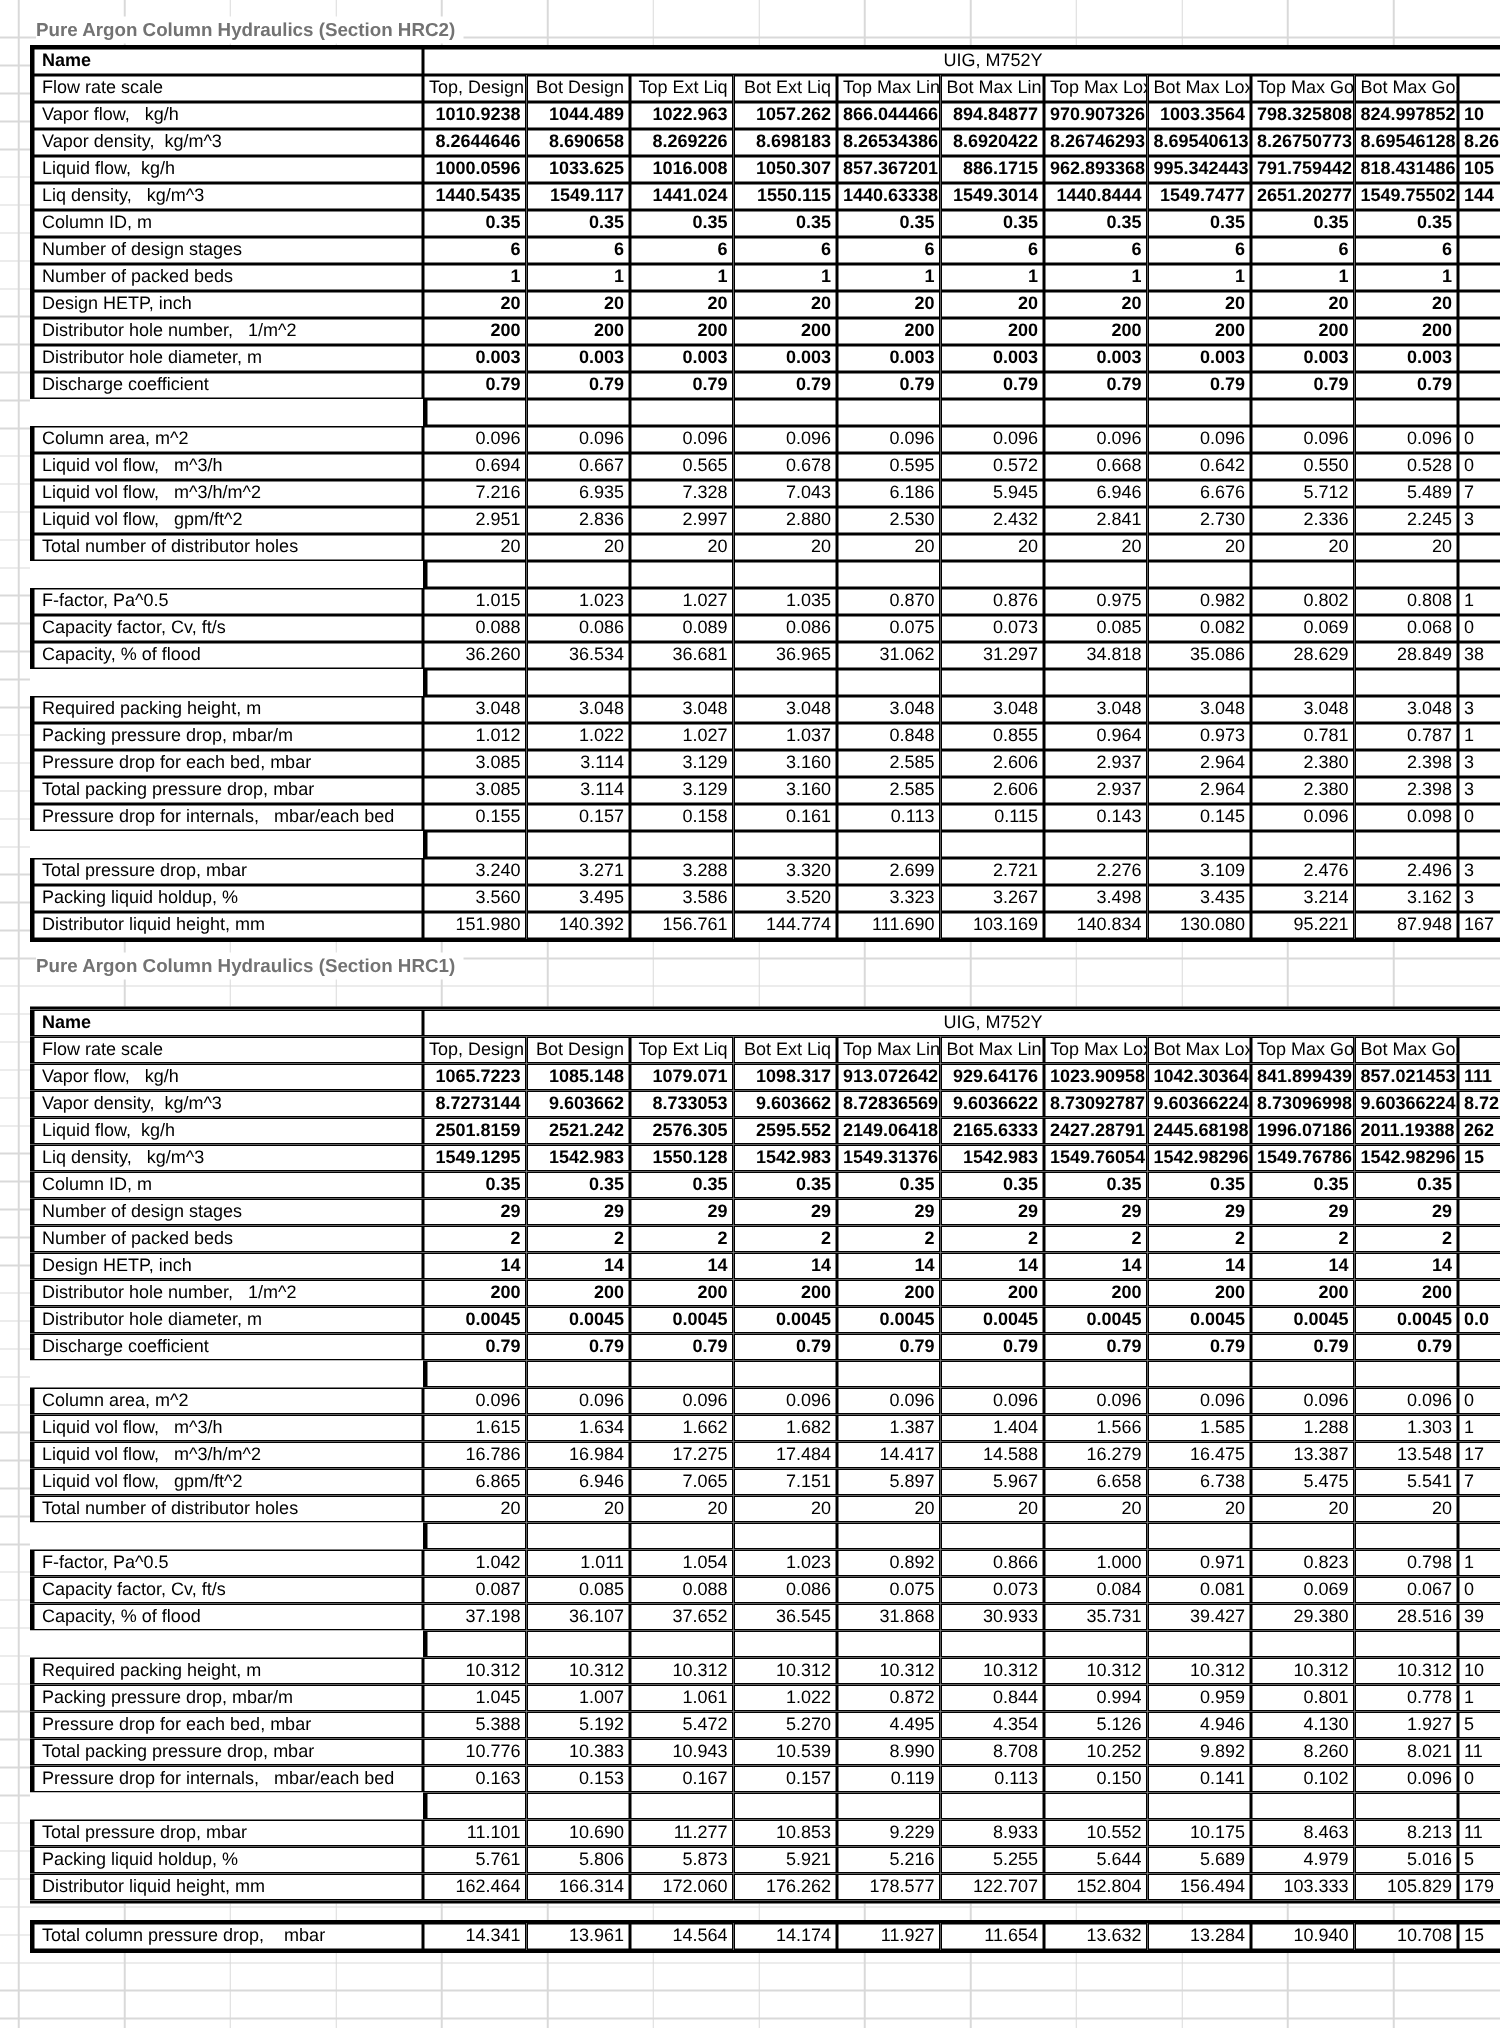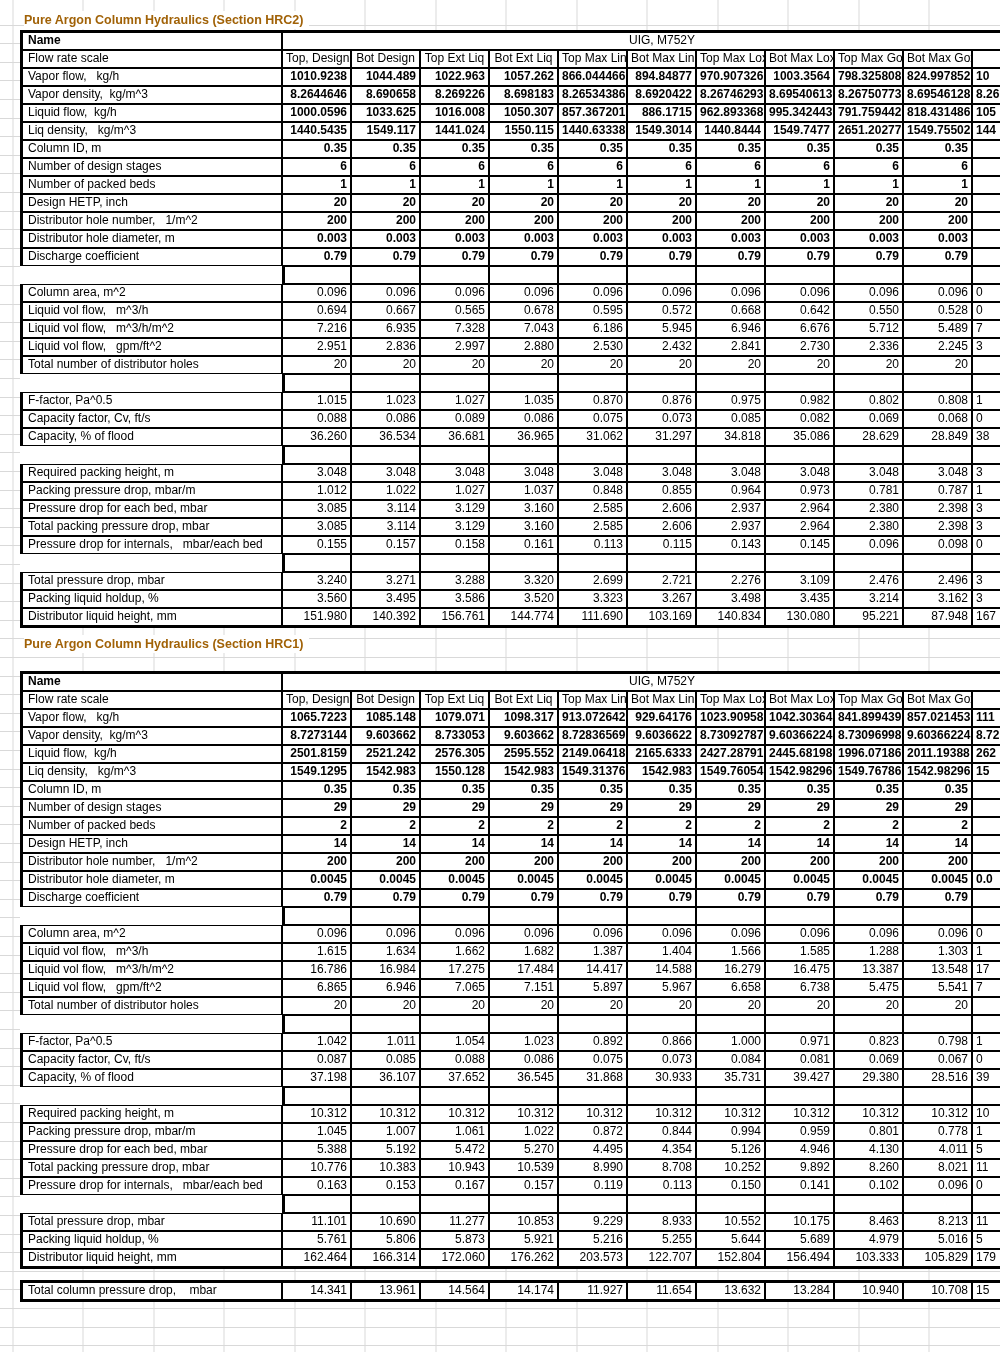--- a/index.html
+++ b/index.html
@@ -7,36 +7,36 @@
     width:1000px;height:1352px;overflow:hidden;position:relative;
     font-family:"Liberation Sans",sans-serif;
     background:
       repeating-linear-gradient(to right, transparent 0 69.5px, #d9d9d9 69.5px 70.5px),
       repeating-linear-gradient(to bottom, transparent 0 17.6px, #d9d9d9 17.6px 18.6px),
       #fff;
     background-position:-57.5px 7px, 0 7px, 0 0;
   }
   .title{
     position:absolute;left:24px;height:18px;line-height:18px;
-    font-size:12.5px;font-weight:bold;color:#a16207;background:#fff;
+    font-size:12.5px;font-weight:bold;color:#737373;background:#fff;
     padding:0 6px 0 0;white-space:pre;z-index:3;
   }
   .tbl{
     position:absolute;left:20px;width:1022px;background:#fff;
     border:2.5px solid #000;border-left:0;z-index:2;
   }
   .row{display:flex;height:18px;}
   .c{
     box-sizing:border-box;height:18px;border:1.5px solid #000;background:#fff;
     font-size:12px;line-height:13.5px;padding:1px 3px;overflow:hidden;white-space:pre;
   }
   .lc{width:262px;border-left-width:3px;text-align:left;padding-left:5px;}
   .vc{width:69px;text-align:right;}
   .last{width:70px;text-align:left;}
-  .hc{text-align:center;}
+  .hc{text-align:right;}
   .mc{width:760px;text-align:center;}
   .b{font-weight:bold;}
   .ec{border:none;background:#fff;}
   .bl{border-left-width:3px;}
 </style>
 </head>
 <body>
 
 <div class="title" id="title0" style="top:11px">Pure Argon Column Hydraulics (Section HRC2)</div>
 
@@ -856,21 +856,21 @@
       <div class="c lc">Pressure drop for each bed, mbar</div>
       <div class="c vc">5.388</div>
       <div class="c vc">5.192</div>
       <div class="c vc">5.472</div>
       <div class="c vc">5.270</div>
       <div class="c vc">4.495</div>
       <div class="c vc">4.354</div>
       <div class="c vc">5.126</div>
       <div class="c vc">4.946</div>
       <div class="c vc">4.130</div>
-      <div class="c vc">4.011</div>
+      <div class="c vc">1.927</div>
       <div class="c last">5</div>
     </div>
     <div class="row">
       <div class="c lc">Total packing pressure drop, mbar</div>
       <div class="c vc">10.776</div>
       <div class="c vc">10.383</div>
       <div class="c vc">10.943</div>
       <div class="c vc">10.539</div>
       <div class="c vc">8.990</div>
       <div class="c vc">8.708</div>
@@ -935,21 +935,21 @@
       <div class="c vc">4.979</div>
       <div class="c vc">5.016</div>
       <div class="c last">5</div>
     </div>
     <div class="row">
       <div class="c lc">Distributor liquid height, mm</div>
       <div class="c vc">162.464</div>
       <div class="c vc">166.314</div>
       <div class="c vc">172.060</div>
       <div class="c vc">176.262</div>
-      <div class="c vc">203.573</div>
+      <div class="c vc">178.577</div>
       <div class="c vc">122.707</div>
       <div class="c vc">152.804</div>
       <div class="c vc">156.494</div>
       <div class="c vc">103.333</div>
       <div class="c vc">105.829</div>
       <div class="c last">179</div>
     </div>
   </div>
 
 <div class="tbl" id="tblTotal" style="top:1280px">

